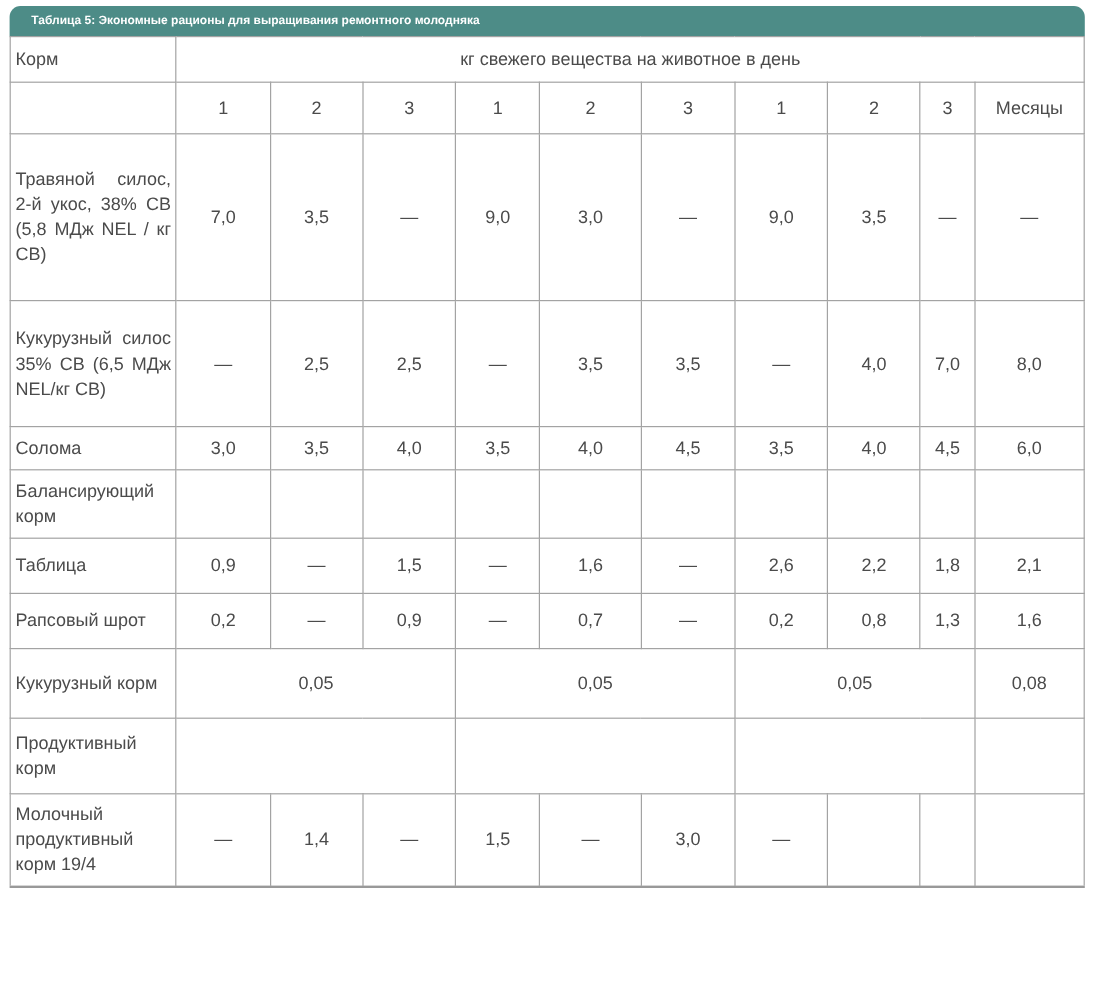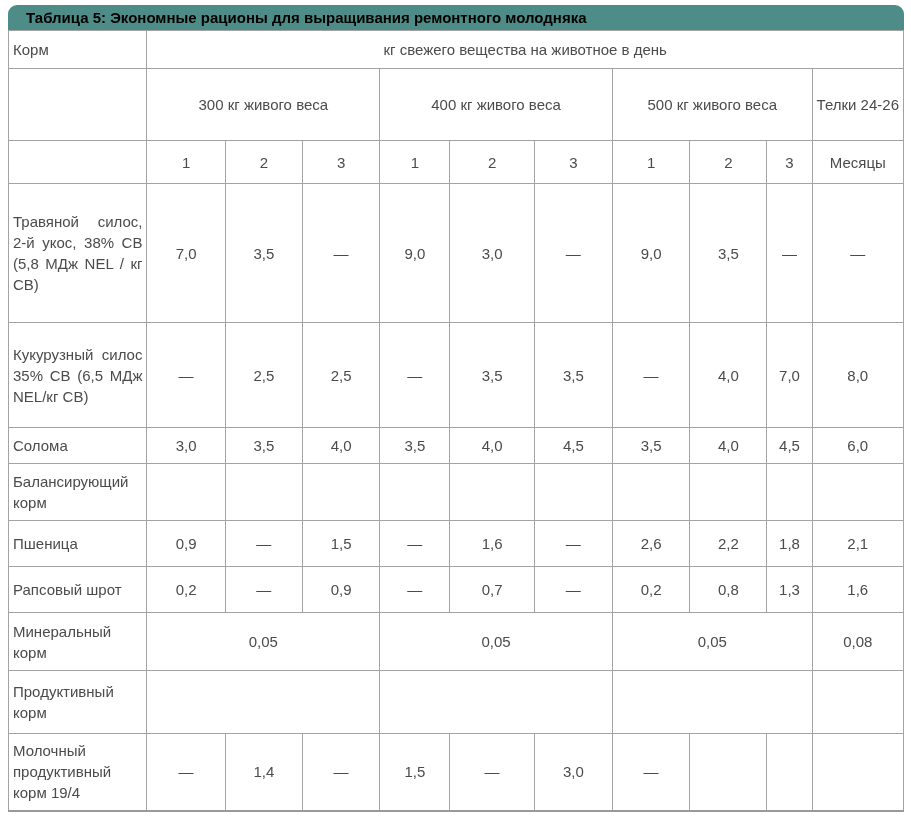--- a/index.html
+++ b/index.html
@@ -10,22 +10,22 @@
     color: #4b4b4b;
   }
   .wrap {
     margin: 5px 0 0 8px;
     width: 896px;
   }
   .title-bar {
     box-sizing: border-box;
     width: 100%;
     background: #4d8c87;
-    color: #000000;
-    font-size: 15px;
+    color: #ffffff;
+    font-size: 10px;
     font-weight: bold;
     padding: 4px 10px 4px 18px;
     border-radius: 9px 9px 0 0;
     line-height: 17px;
   }
   table.tbl {
     border-collapse: collapse;
     table-layout: fixed;
     width: 100%;
     border: 1px solid #9e9e9e;
@@ -81,27 +81,20 @@
       <col style="width:77px">
         <col style="width:77px">
         <col style="width:45px">
       <col style="width:91px">
     </colgroup>
     <thead>
       <tr style="height:38px;">
         <th class="corner-cell">Корм</th>
         <th class="unit-header" colspan="10">кг свежего вещества на животное в день</th>
       </tr>
-      <tr style="height:72px;">
-        <th></th>
-        <th class="group-header" colspan="3">300 кг живого веса</th>
-        <th class="group-header" colspan="3">400 кг живого веса</th>
-        <th class="group-header" colspan="3">500 кг живого веса</th>
-        <th class="heifers-header">Телки 24-26</th>
-      </tr>
       <tr style="height:43px;">
         <th></th>
         <th class="day-col">1</th>
         <th class="day-col">2</th>
         <th class="day-col">3</th>
         <th class="day-col">1</th>
         <th class="day-col">2</th>
         <th class="day-col">3</th>
         <th class="day-col">1</th>
         <th class="day-col">2</th>
@@ -156,21 +149,21 @@
           <td class="data-cell"></td>
           <td class="data-cell"></td>
           <td class="data-cell"></td>
           <td class="data-cell"></td>
           <td class="data-cell"></td>
           <td class="data-cell"></td>
           <td class="data-cell"></td>
           <td class="data-cell"></td>
         </tr>
         <tr style="height: 46px;">
-          <td class="row-label">Пшеница</td>
+          <td class="row-label">Таблица</td>
           <td class="data-cell">0,9</td>
           <td class="data-cell">—</td>
           <td class="data-cell">1,5</td>
           <td class="data-cell">—</td>
           <td class="data-cell">1,6</td>
           <td class="data-cell">—</td>
           <td class="data-cell">2,6</td>
           <td class="data-cell">2,2</td>
           <td class="data-cell">1,8</td>
           <td class="data-cell">2,1</td>
@@ -182,21 +175,21 @@
           <td class="data-cell">0,9</td>
           <td class="data-cell">—</td>
           <td class="data-cell">0,7</td>
           <td class="data-cell">—</td>
           <td class="data-cell">0,2</td>
           <td class="data-cell">0,8</td>
           <td class="data-cell">1,3</td>
           <td class="data-cell">1,6</td>
         </tr>
         <tr style="height: 58px;">
-          <td class="row-label">Минеральный корм</td>
+          <td class="row-label">Кукурузный корм</td>
           <td class="data-cell" colspan="3">0,05</td>
           <td class="data-cell" colspan="3">0,05</td>
           <td class="data-cell" colspan="3">0,05</td>
           <td class="data-cell">0,08</td>
         </tr>
         <tr style="height: 63px;">
           <td class="row-label">Продуктивный корм</td>
           <td class="data-cell" colspan="3"></td>
           <td class="data-cell" colspan="3"></td>
           <td class="data-cell" colspan="3"></td>

